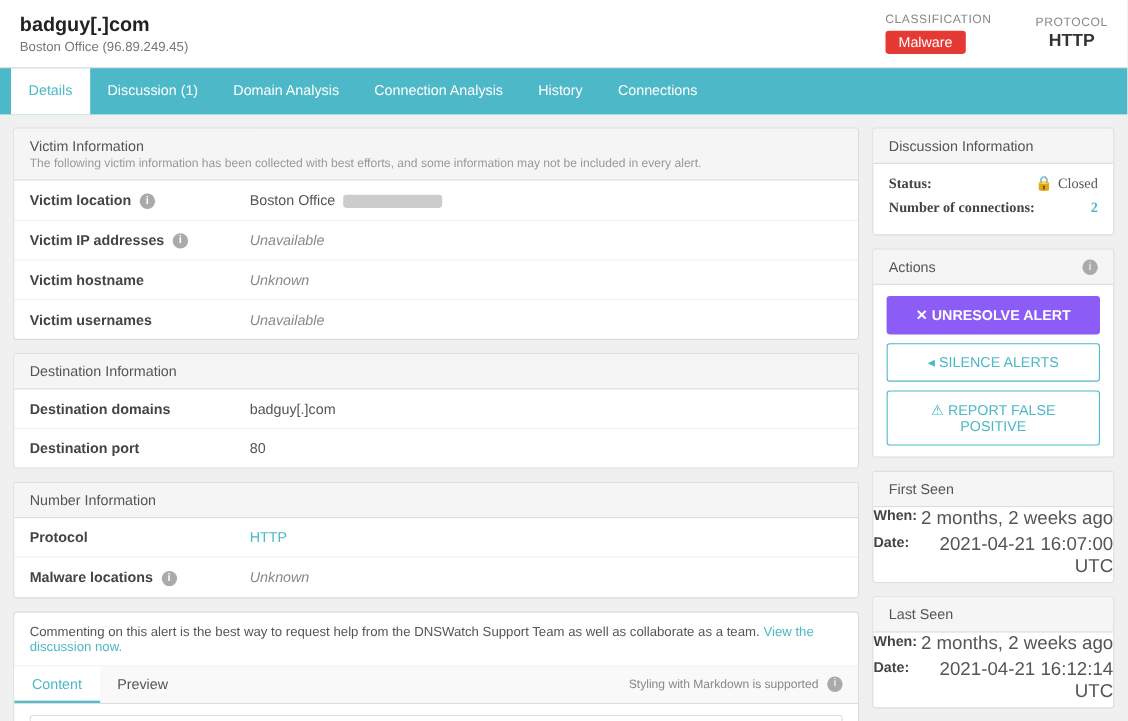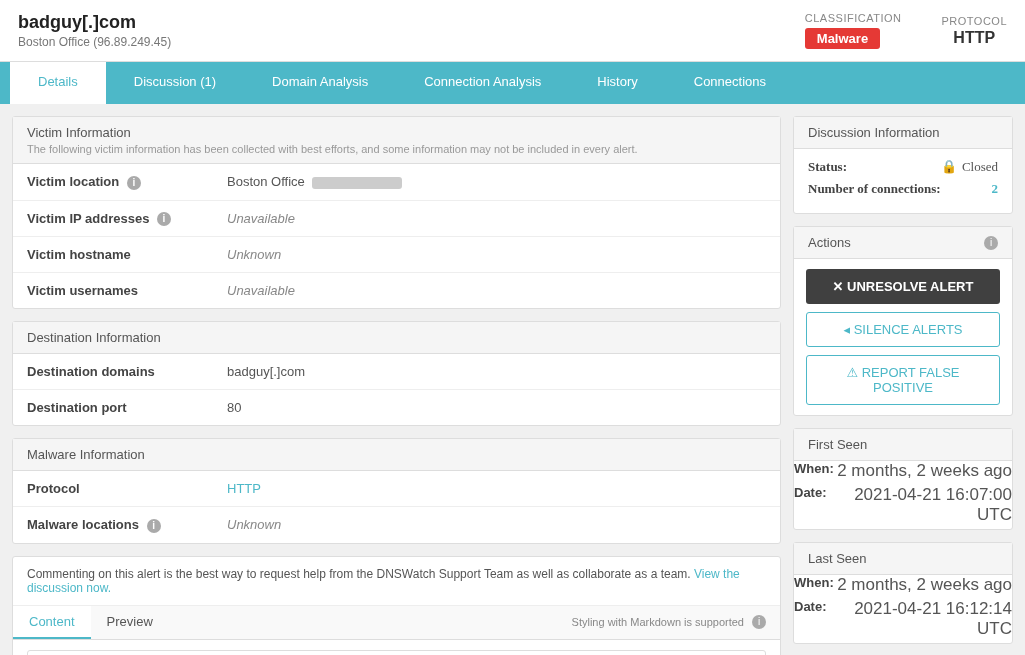--- a/index.html
+++ b/index.html
@@ -17,32 +17,32 @@
     .top-bar-left .office { font-size: 12px; color: #777; margin-top: 2px; }
     .top-bar-right { display: flex; gap: 40px; align-items: center; }
     .top-bar-right .meta-label { font-size: 11px; color: #888; text-transform: uppercase; letter-spacing: 0.5px; text-align: right; }
     .top-bar-right .meta-value { font-size: 16px; font-weight: bold; text-align: center; margin-top: 2px; }
     .badge-malware {
       background: #e53935;
       color: #fff;
       padding: 3px 12px;
       border-radius: 3px;
       font-size: 13px;
-      font-weight: bold;
+      font-weight: normal;
       margin-top: 4px;
       display: inline-block;
     }
 
     .tab-bar {
       background: #4db8c8;
       display: flex;
       padding: 0 10px;
     }
     .tab-bar .tab {
-      padding: 12px 28px;
+      padding: 12px 16px;
       color: #fff;
       cursor: pointer;
       font-size: 13px;
       border-bottom: 3px solid transparent;
       white-space: nowrap;
     }
     .tab-bar .tab.active {
       background: #fff;
       color: #4db8c8;
       border-bottom: none;
@@ -134,21 +134,21 @@
     .conn-info-card .card-body { padding: 10px 14px; font-family: Liberation Serif, serif; }
     .conn-row { display: flex; justify-content: space-between; align-items: center; margin-bottom: 6px; }
     .conn-label { font-weight: bold; font-size: 13px; color: #444; }
     .conn-value { font-size: 13px; color: #555; display: flex; align-items: center; gap: 4px; }
     .conn-value.blue { color: #4db8c8; font-weight: bold; }
 
     .actions-card .card-header { display: flex; justify-content: space-between; align-items: center; }
     .actions-card .card-body { padding: 10px 12px; display: flex; flex-direction: column; gap: 8px; }
 
     .btn-unresolve {
-      background: #404040;
+      background: #8b5cf6;
       color: #fff;
       border: none;
       padding: 10px;
       width: 100%;
       font-size: 13px;
       font-weight: bold;
       border-radius: 3px;
       cursor: pointer;
       text-align: center;
     }
@@ -254,21 +254,21 @@
         </tr>
         <tr>
           <td>Destination port</td>
           <td>80</td>
         </tr>
       </tbody>
         </table>
     </div>
 
     <div class="card">
-      <div class="card-header">Malware Information</div>
+      <div class="card-header">Number Information</div>
       <table class="info-table">
         <tbody>
             <tr>
           <td>Protocol</td>
           <td><a href="#">HTTP</a></td>
         </tr>
         <tr>
           <td>
             Malware locations <span class="info-icon">i</span>
           </td>

